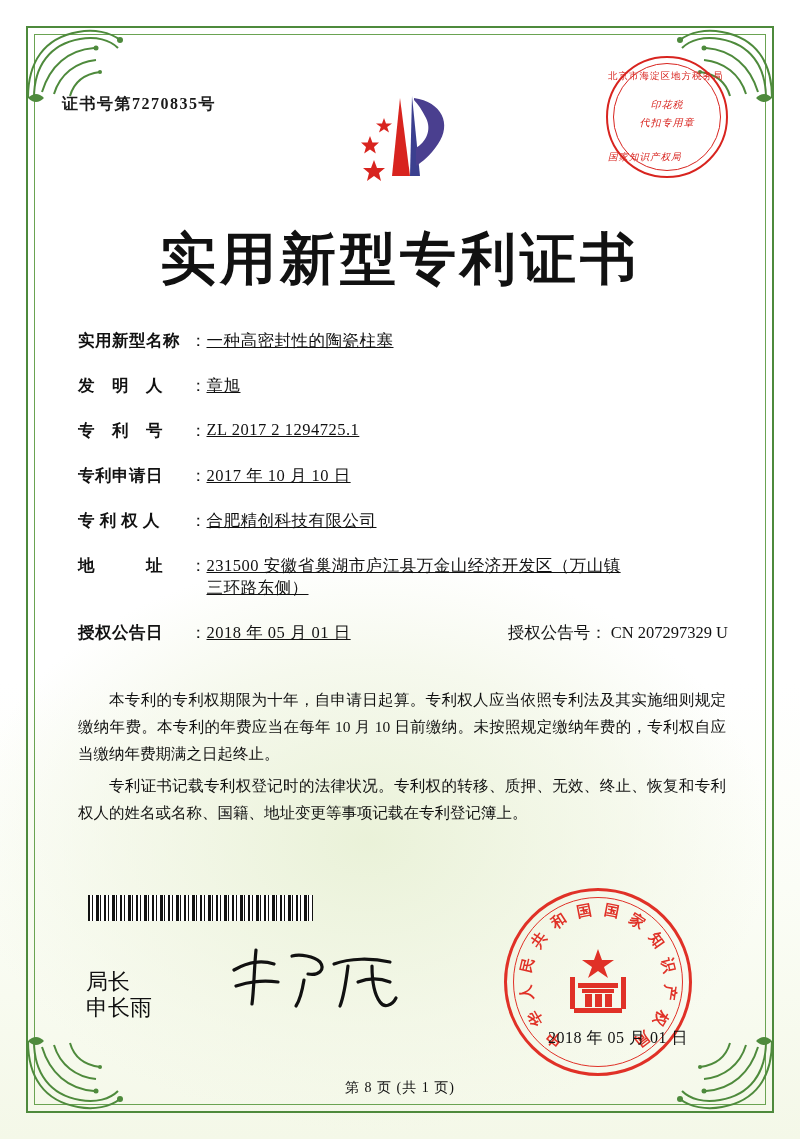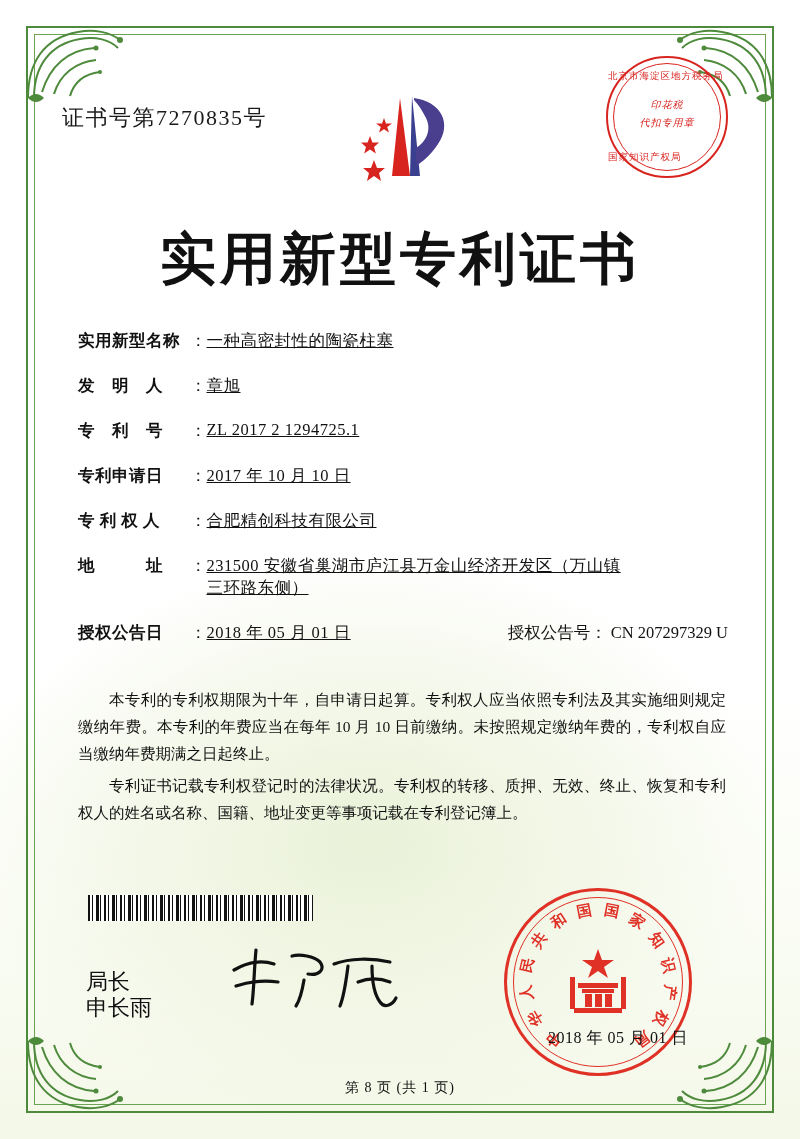--- a/index.html
+++ b/index.html
@@ -40,25 +40,26 @@
   .corner svg { display:block; width:100%; height:100%; }
   .corner.tl { left: 24px;  top: 22px; }
   .corner.tr { right: 24px; top: 22px;  transform: scaleX(-1); }
   .corner.bl { left: 24px;  bottom: 22px; transform: scaleY(-1); }
   .corner.br { right: 24px; bottom: 22px; transform: scale(-1,-1); }
 
   
   .cert-no {
     position: absolute;
     left: 62px;
-    top: 103px;
-    font-size: 22px;
+    top: 94px;
+    font-size: 16px;
     letter-spacing: 1.5px;
     color: #1a1a1a;
     white-space: nowrap;
+    font-weight: bold;
   }
   .logo {
     position: absolute;
     left: 330px;
     top: 78px;
     width: 140px;
     height: 120px;
   }
   .logo svg { display:block; }
 
@@ -81,21 +82,21 @@
   .red-stamp .arc-top,
   .red-stamp .arc-bottom {
     position: absolute;
     left: 0; right: 0;
     text-align: left;
     font-size: 9.5px;
     letter-spacing: 1px;
     white-space: nowrap;
   }
   .red-stamp .arc-top { top: 12px; }
-  .red-stamp .arc-bottom { bottom: 12px; }
+  .red-stamp .arc-bottom { bottom: 12px; font-style: italic; }
   .red-stamp .center-line {
     position: absolute;
     left: 0; right: 0;
     text-align: center;
     font-size: 10px;
     letter-spacing: 1px;
     font-style: italic;
   }
   .red-stamp .l1 { top: 40px; }
   .red-stamp .l2 { top: 58px; }

